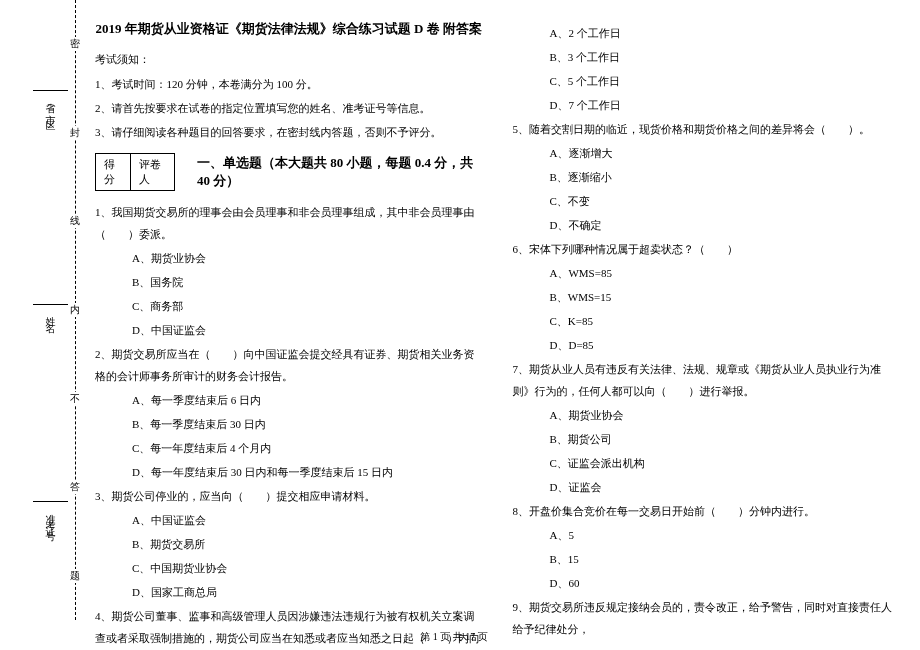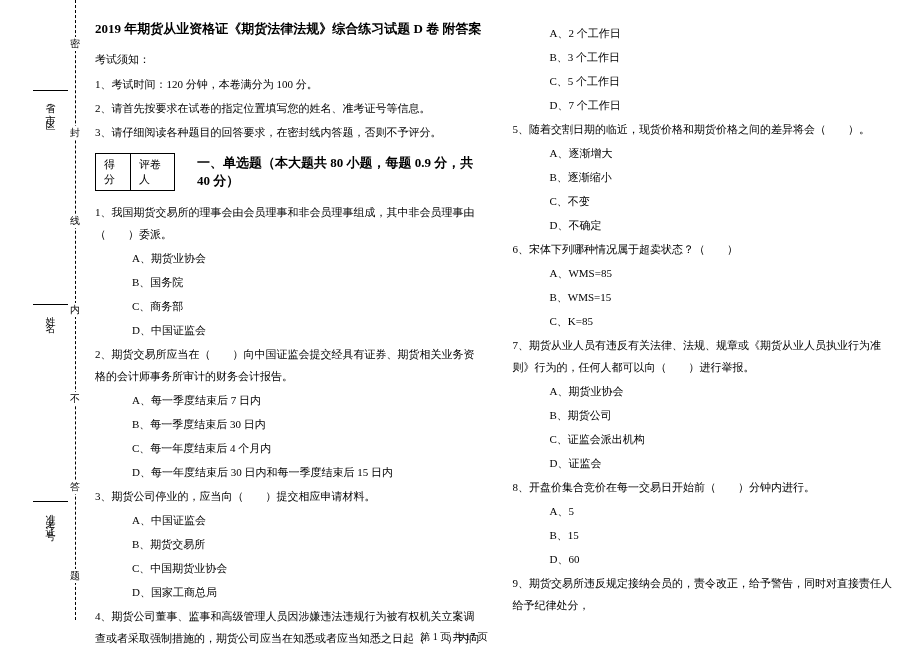--- a/index.html
+++ b/index.html
@@ -74,21 +74,21 @@
       left: 95px;
       top: 20px;
       right: 20px;
       display: flex;
       gap: 30px;
     }
     .col {
       flex: 1;
     }
     .title {
-      text-align: left;
+      text-align: center;
       font-weight: bold;
       font-size: 13px;
       margin-bottom: 14px;
     }
     .section-label {
       font-weight: normal;
       font-size: 11px;
       margin: 8px 0 6px 0;
     }
     .line {
@@ -160,30 +160,30 @@
       <div class="section-label">考试须知：</div>
       <div class="line">1、考试时间：120 分钟，本卷满分为 100 分。</div>
       <div class="line">2、请首先按要求在试卷的指定位置填写您的姓名、准考证号等信息。</div>
       <div class="line">3、请仔细阅读各种题目的回答要求，在密封线内答题，否则不予评分。</div>
 
       <div style="display:flex;align-items:center;gap:8px;">
         <div class="score-box">
           <div class="score-cell">得分</div>
           <div class="score-cell">评卷人</div>
         </div>
-        <span class="section-title">一、单选题（本大题共 80 小题，每题 0.9 分，共 40 分）</span>
+        <span class="section-title">一、单选题（本大题共 80 小题，每题 0.4 分，共 40 分）</span>
       </div>
 
       <div class="line">1、我国期货交易所的理事会由会员理事和非会员理事组成，其中非会员理事由（　　）委派。</div>
       <div class="line indent1">　A、期货业协会</div>
       <div class="line indent1">　B、国务院</div>
       <div class="line indent1">　C、商务部</div>
       <div class="line indent1">　D、中国证监会</div>
       <div class="line">2、期货交易所应当在（　　）向中国证监会提交经具有证券、期货相关业务资格的会计师事务所审计的财务会计报告。</div>
-      <div class="line indent1">　A、每一季度结束后 7 日内</div>
+      <div class="line indent1">　A、每一季度结束后 6 日内</div>
       <div class="line indent1">　B、每一季度结束后 30 日内</div>
       <div class="line indent1">　C、每一年度结束后 4 个月内</div>
       <div class="line indent1">　D、每一年度结束后 30 日内和每一季度结束后 15 日内</div>
       <div class="line">3、期货公司停业的，应当向（　　）提交相应申请材料。</div>
       <div class="line indent1">　A、中国证监会</div>
       <div class="line indent1">　B、期货交易所</div>
       <div class="line indent1">　C、中国期货业协会</div>
       <div class="line indent1">　D、国家工商总局</div>
       <div class="line">4、期货公司董事、监事和高级管理人员因涉嫌违法违规行为被有权机关立案调查或者采取强制措施的，期货公司应当在知悉或者应当知悉之日起（　　）内向中国证监会相关派出机构报告。</div>
     </div>
@@ -195,20 +195,21 @@
       <div class="line indent1">　D、7 个工作日</div>
       <div class="line">5、随着交割日期的临近，现货价格和期货价格之间的差异将会（　　）。</div>
       <div class="line indent1">　A、逐渐增大</div>
       <div class="line indent1">　B、逐渐缩小</div>
       <div class="line indent1">　C、不变</div>
       <div class="line indent1">　D、不确定</div>
       <div class="line">6、宋体下列哪种情况属于超卖状态？（　　）</div>
       <div class="line indent1">　A、WMS=85</div>
       <div class="line indent1">　B、WMS=15</div>
       <div class="line indent1">　C、K=85</div>
+      <div class="line indent1">　D、D=85</div>
       <div class="line">7、期货从业人员有违反有关法律、法规、规章或《期货从业人员执业行为准则》行为的，任何人都可以向（　　）进行举报。</div>
       <div class="line indent1">　A、期货业协会</div>
       <div class="line indent1">　B、期货公司</div>
       <div class="line indent1">　C、证监会派出机构</div>
       <div class="line indent1">　D、证监会</div>
       <div class="line">8、开盘价集合竞价在每一交易日开始前（　　）分钟内进行。</div>
       <div class="line indent1">　A、5</div>
       <div class="line indent1">　B、15</div>
       <div class="line indent1">　D、60</div>
       <div class="line">9、期货交易所违反规定接纳会员的，责令改正，给予警告，同时对直接责任人给予纪律处分，</div>

